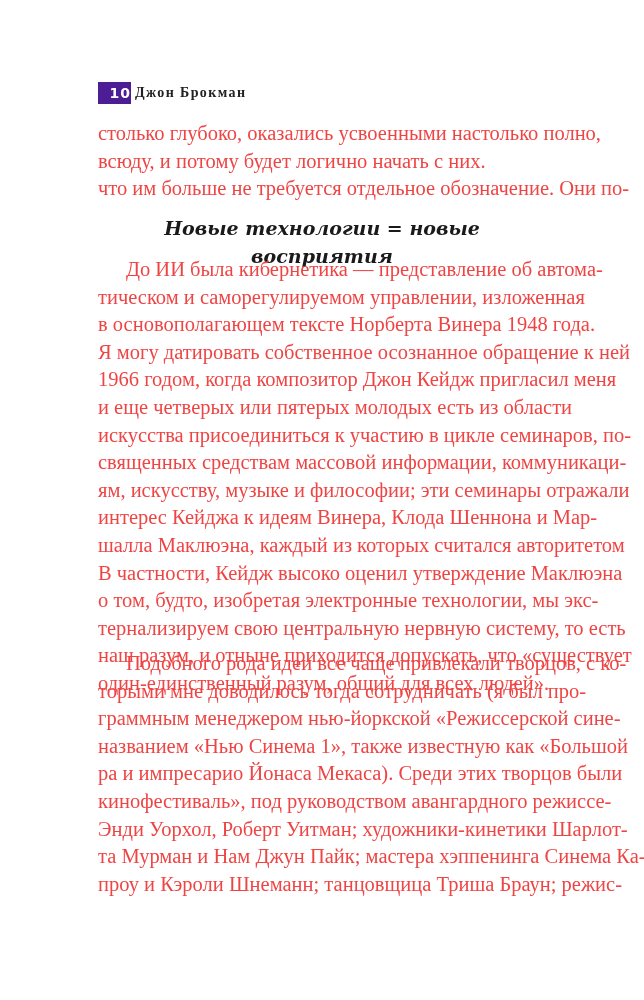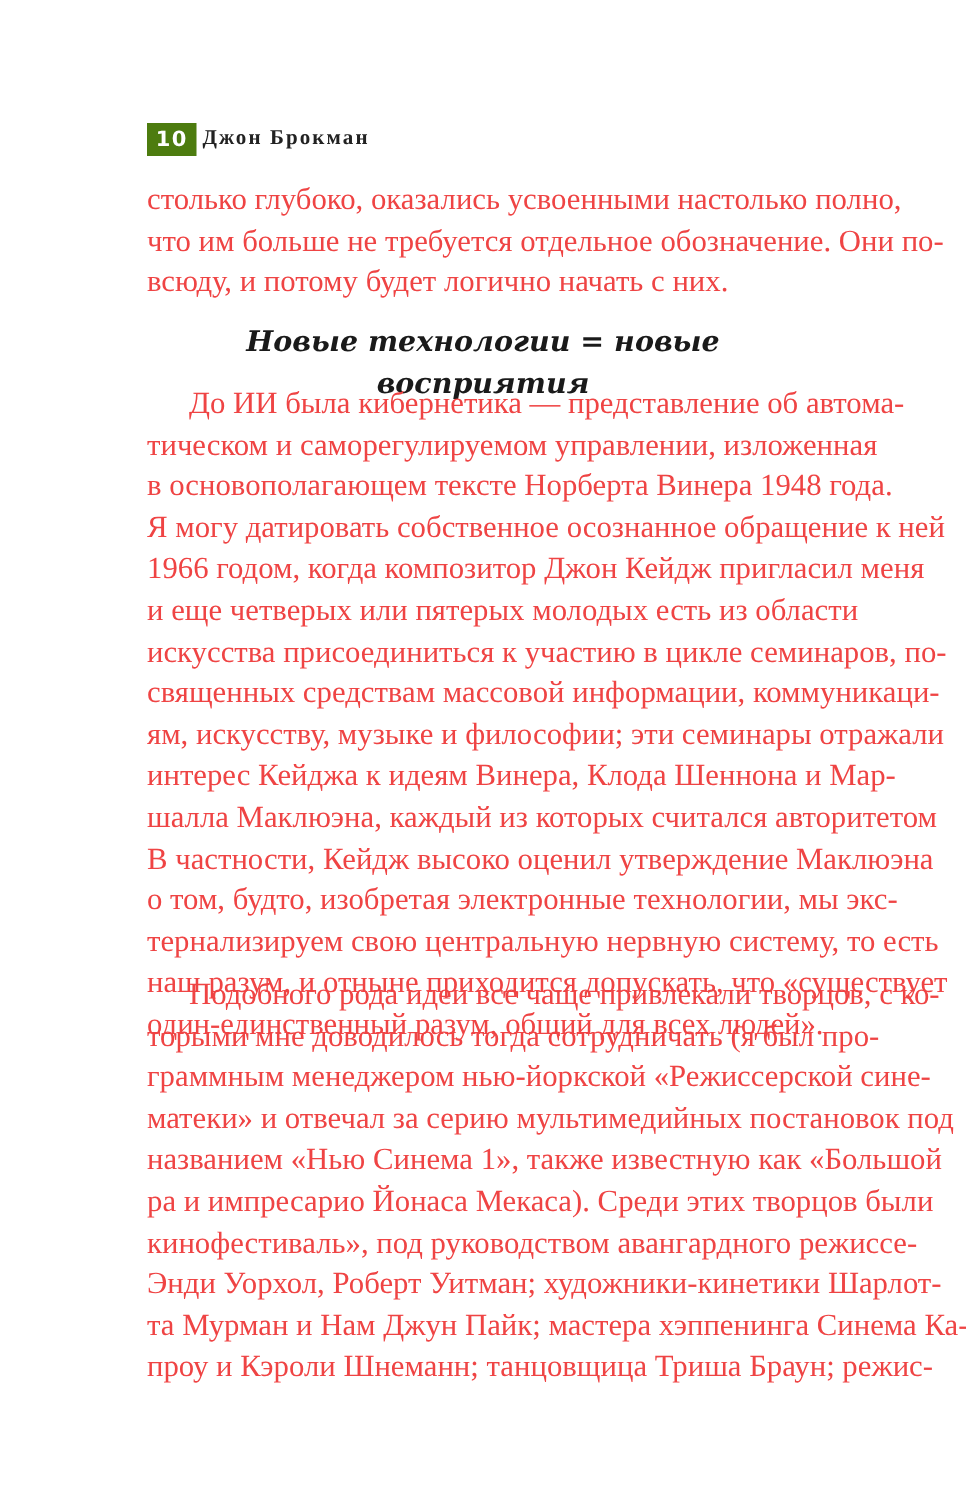--- a/index.html
+++ b/index.html
@@ -16,30 +16,30 @@
     }
     .running-header {
       position: absolute;
       left: 98px;
       top: 82px;
       display: flex;
       align-items: center;
       height: 22px;
     }
     .page-number {
-      background: #4d7c0f;
+      background: #4c1d95;
       color: #ffffff;
       font-family: "DejaVu Sans", sans-serif;
       font-weight: bold;
       font-size: 14px;
       letter-spacing: 1px;
       width: 33px;
       height: 22px;
       line-height: 22px;
-      text-align: center;
+      text-align: right;
       box-sizing: border-box;
     }
     .running-title {
       margin-left: 4px;
       font-family: Liberation Serif, serif;
       font-weight: bold;
       font-size: 14px;
       letter-spacing: 1.4px;
       color: #222;
     }
@@ -82,22 +82,22 @@
 </head>
 <body>
 
 <div class="running-header">
   <div class="page-number">10</div>
   <div class="running-title">Джон Брокман</div>
 </div>
 
 <div class="text-block" style="top:120px;">
   <span class="line">столько глубоко, оказались усвоенными настолько полно,</span>
+  <span class="line last">всюду, и потому будет логично начать с них.</span>
   <span class="line">что им больше не требуется отдельное обозначение. Они по-</span>
-  <span class="line last">всюду, и потому будет логично начать с них.</span>
 </div>
 
 <div class="section-heading">Новые технологии = новые восприятия</div>
 
 <div class="text-block" style="top:256px;">
   <span class="line indent">До ИИ была кибернетика — представление об автома-</span>
   <span class="line">тическом и саморегулируемом управлении, изложенная</span>
   <span class="line">в основополагающем тексте Норберта Винера 1948 года.</span>
   <span class="line">Я могу датировать собственное осознанное обращение к ней</span>
   <span class="line">1966 годом, когда композитор Джон Кейдж пригласил меня</span>
@@ -111,20 +111,19 @@
   <span class="line">о том, будто, изобретая электронные технологии, мы экс-</span>
   <span class="line">тернализируем свою центральную нервную систему, то есть</span>
   <span class="line">наш разум, и отныне приходится допускать, что «существует</span>
   <span class="line last">один-единственный разум, общий для всех людей».</span>
 </div>
 
 <div class="text-block" style="top:650px;">
   <span class="line indent">Подобного рода идеи все чаще привлекали творцов, с ко-</span>
   <span class="line">торыми мне доводилось тогда сотрудничать (я был про-</span>
   <span class="line">граммным менеджером нью-йоркской «Режиссерской сине-</span>
-  <span class="line">матеки» и отвечал за серию мультимедийных постановок под</span>
   <span class="line">названием «Нью Синема 1», также известную как «Большой</span>
   <span class="line">ра и импресарио Йонаса Мекаса). Среди этих творцов были</span>
   <span class="line">кинофестиваль», под руководством авангардного режиссе-</span>
   <span class="line">Энди Уорхол, Роберт Уитман; художники-кинетики Шарлот-</span>
   <span class="line">та Мурман и Нам Джун Пайк; мастера хэппенинга Синема Ка-</span>
   <span class="line">проу и Кэроли Шнеманн; танцовщица Триша Браун; режис-</span>
 </div>
 
 </body></html>

